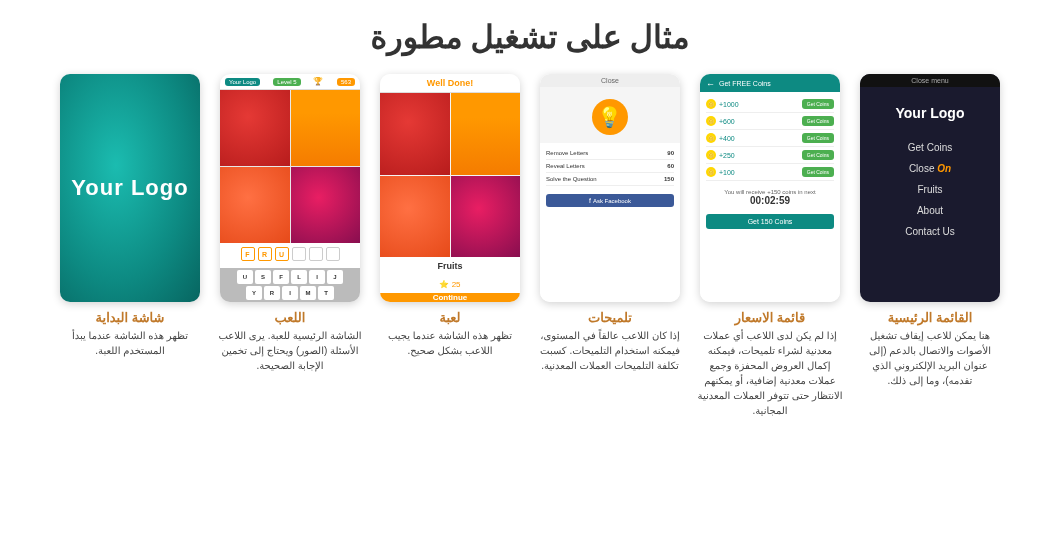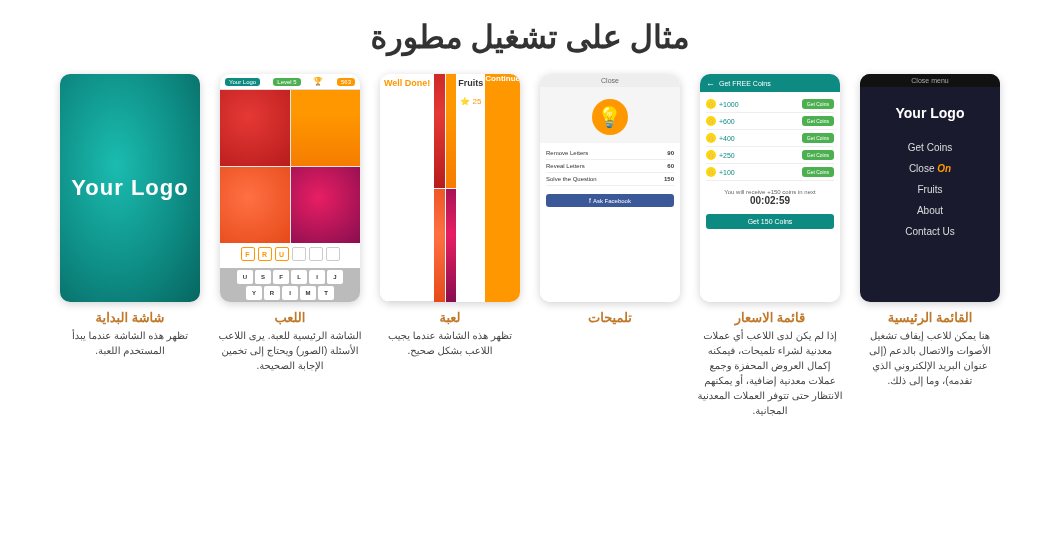--- a/index.html
+++ b/index.html
@@ -176,20 +176,21 @@
       font-weight: bold;
       color: #333;
     }
 
     
     .s3-bg {
       width: 100%;
       height: 100%;
       background: #f5f5f5;
       display: flex;
+      flex-direction: column;
     }
     .s3-top {
       background: #fff;
       text-align: center;
       color: #ff9800;
       font-size: 9px;
       font-weight: bold;
       padding: 4px;
       border-bottom: 1px solid #ddd;
     }
@@ -520,20 +521,21 @@
             <span class="s4-row-label">Solve the Question</span>
             <span class="s4-row-val">150</span>
           </div>
         </div>
         <div class="s4-fb">
           <span style="font-size:7px;">f </span><span>Ask Facebook</span>
         </div>
       </div>
     </div>
     <div class="screen-title">تلميحات</div>
+    <div class="screen-desc">إذا كان اللاعب عالقاً في المستوى، فيمكنه استخدام التلميحات. كسبت تكلفة التلميحات العملات المعدنية.</div>
   </div>
 
   <div class="screen-col">
     <div class="screen-frame">
       <div class="s5-bg">
         <div class="s5-topbar">
           <span class="s5-back">←</span>
           <span>Get FREE Coins</span>
         </div>
         <div class="s5-rows">

